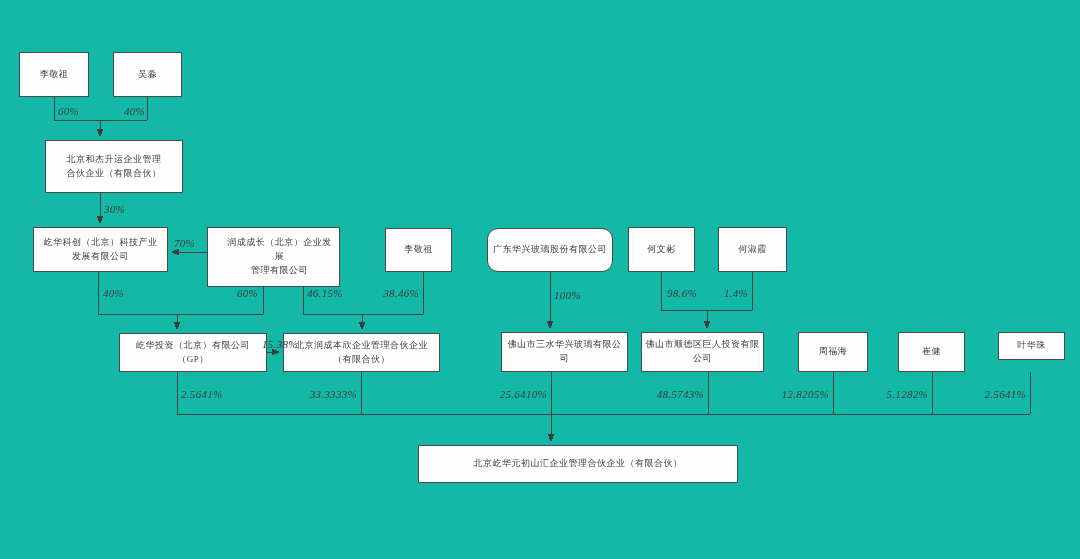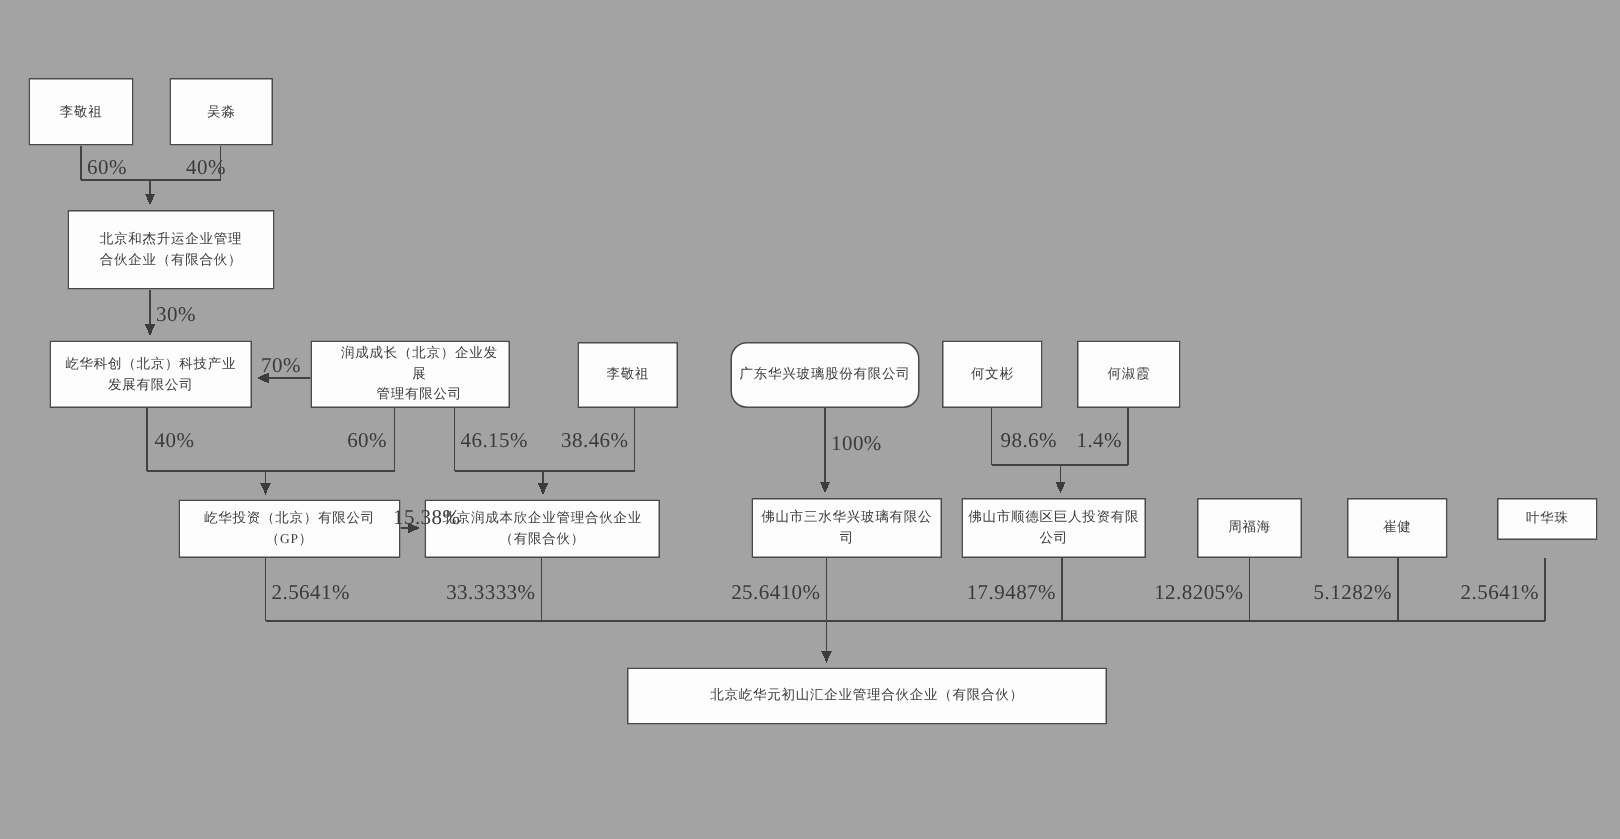--- a/index.html
+++ b/index.html
@@ -1,31 +1,32 @@
 <!DOCTYPE html>
 <html><head>
 <meta charset="utf-8">
 <style>
   html,body{margin:0;padding:0;background:#ffffff;}
   #canvas{
     position:relative;width:1080px;height:559px;margin:0 auto;
-    background:#a3a3a3;overflow:hidden;
+    background:#14b8a6;overflow:hidden;
     font-family:"Liberation Serif","DejaVu Serif",serif;
   }
   #wires{position:absolute;left:0;top:0;width:1080px;height:559px;}
   .node{
     position:absolute;box-sizing:border-box;
     border:1px solid #4a4a4a;background:#fdfdfd;
     display:flex;align-items:center;justify-content:center;text-align:center;
     font-size:9px;line-height:1.55;letter-spacing:0.5px;color:#3c3c3c;
     white-space:pre-line;padding:2px 3px;
   }
   .pct{
-    position:absolute;font-size:14px;color:#3a3a3a;letter-spacing:0.3px;
+    position:absolute;font-size:11px;color:#3a3a3a;letter-spacing:0.3px;
     white-space:nowrap;
+    font-style:italic;
   }
 </style>
 </head>
 <body>
 
 <div id="canvas">
   <svg id="wires" width="1080" height="559" viewBox="0 0 1080 559" fill="none" stroke="#424242" stroke-width="1" shape-rendering="crispEdges">
     <defs>
       <marker id="arw" markerWidth="10" markerHeight="10" refX="7" refY="3.5" orient="auto" markerUnits="userSpaceOnUse">
         <path d="M0,0 L8,3.5 L0,7 Z" fill="#3c3c3c" stroke="none"></path>
@@ -51,21 +52,21 @@
     <path d="M707 310 V328" marker-end="url(#arw)"></path>
     <path d="M551 414 V441" marker-end="url(#arw)"></path>
   </svg>
   <div id="nodes-layer">
       <div class="node" style="left: 19px; top: 52px; width: 70px; height: 45px;">李敬祖</div>
       <div class="node" style="left: 113px; top: 52px; width: 69px; height: 45px;">吴淼</div>
       <div class="node" style="left: 45px; top: 140px; width: 138px; height: 53px;">北京和杰升运企业管理
 合伙企业（有限合伙）</div>
       <div class="node" style="left: 33px; top: 227px; width: 135px; height: 45px;">屹华科创（北京）科技产业
 发展有限公司</div>
-      <div class="node" style="left: 207px; top: 227px; width: 133px; height: 45px; padding-left: 15px;">润成成长（北京）企业发展
+      <div class="node" style="left: 207px; top: 227px; width: 133px; height: 60px; padding-left: 15px;">润成成长（北京）企业发展
 管理有限公司</div>
       <div class="node" style="left: 385px; top: 228px; width: 67px; height: 44px;">李敬祖</div>
       <div class="node" style="left: 487px; top: 228px; width: 126px; height: 44px; border-radius: 11px;">广东华兴玻璃股份有限公司</div>
       <div class="node" style="left: 628px; top: 227px; width: 67px; height: 45px;">何文彬</div>
       <div class="node" style="left: 718px; top: 227px; width: 69px; height: 45px;">何淑霞</div>
       <div class="node" style="left: 119px; top: 333px; width: 148px; height: 39px;">屹华投资（北京）有限公司
 （GP）</div>
       <div class="node" style="left: 283px; top: 333px; width: 157px; height: 39px;">北京润成本欣企业管理合伙企业
 （有限合伙）</div>
       <div class="node" style="left: 501px; top: 332px; width: 127px; height: 40px;">佛山市三水华兴玻璃有限公
@@ -84,18 +85,18 @@
       <div class="pct" style="top: 287px; right: 822px;">60%</div>
       <div class="pct" style="top: 287px; left: 307px;">46.15%</div>
       <div class="pct" style="top: 287px; right: 661px;">38.46%</div>
       <div class="pct" style="top: 338px; left: 246px; padding-left: 16px;">15.38%</div>
       <div class="pct" style="top: 289px; left: 554px;">100%</div>
       <div class="pct" style="top: 287px; left: 667px;">98.6%</div>
       <div class="pct" style="top: 287px; right: 332px;">1.4%</div>
       <div class="pct" style="top: 388px; left: 181px;">2.5641%</div>
       <div class="pct" style="top: 388px; right: 723px;">33.3333%</div>
       <div class="pct" style="top: 388px; right: 533px;">25.6410%</div>
-      <div class="pct" style="top: 388px; right: 376px;">17.9487%</div>
+      <div class="pct" style="top: 388px; right: 376px;">48.5743%</div>
       <div class="pct" style="top: 388px; right: 251px;">12.8205%</div>
       <div class="pct" style="top: 388px; right: 152px;">5.1282%</div>
       <div class="pct" style="top: 388px; right: 54px;">2.5641%</div>
     </div>
 </div>
 
 </body></html>

